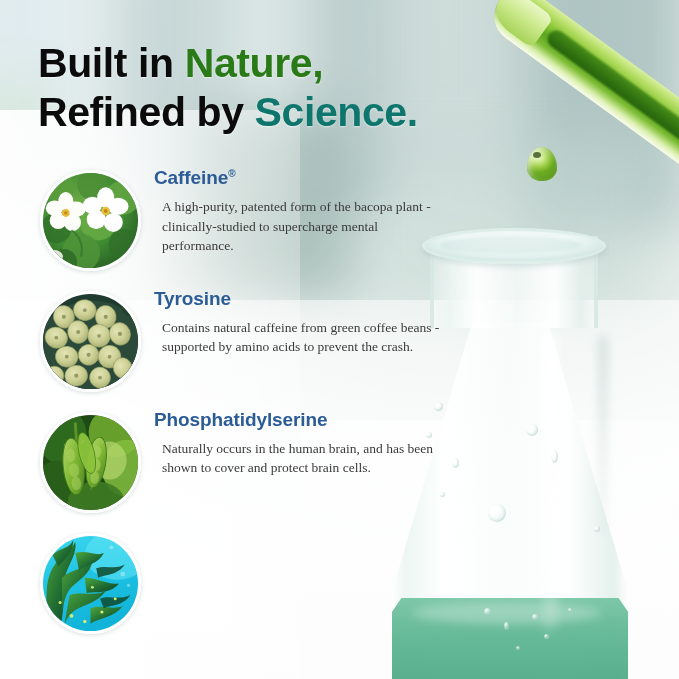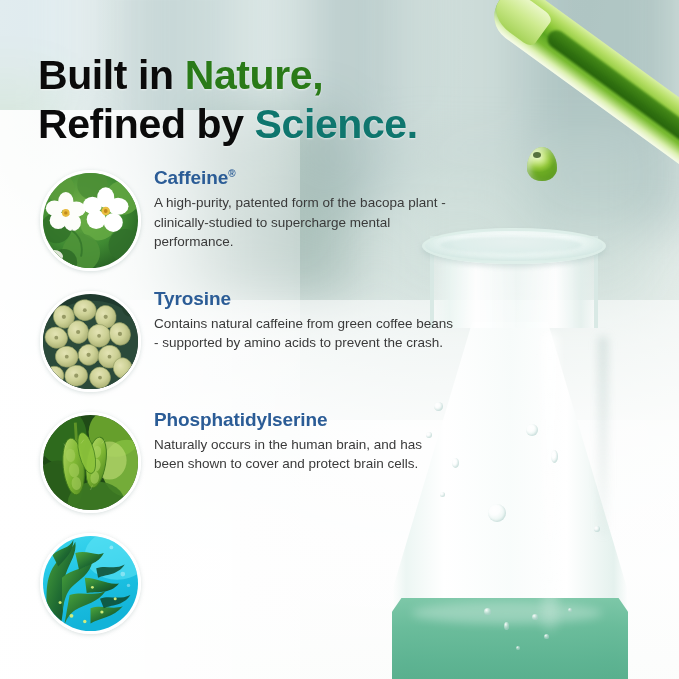--- a/index.html
+++ b/index.html
@@ -232,21 +232,21 @@
     border-radius: 50%;
     background: radial-gradient(60% 60% at 35% 30%,
       rgba(255,255,255,0.95) 0%, rgba(255,255,255,0.5) 50%, rgba(210,232,227,0.35) 100%);
     box-shadow: inset -1px -1px 2px rgba(160,195,190,0.45);
   }
 
   
   .headline {
     position: absolute;
     left: 38px;
-    top: 24px;
+    top: 12px;
     width: 560px;
     font-size: 41px;
     line-height: 1.18;
     font-weight: bold;
     letter-spacing: -0.4px;
     color: #0b0b0b;
     text-shadow: 0 1px 2px rgba(255,255,255,0.55);
   }
   .headline .hl-line { display: block; white-space: nowrap; }
   .hl-green { color: #2a7a18; }
@@ -291,21 +291,22 @@
   }
   .ing-title .reg {
     font-size: 10px;
     vertical-align: super;
     font-weight: bold;
   }
   .ing-desc {
     font-size: 13.5px;
     line-height: 1.43;
     color: #3a3a3a;
-    margin: 0;
+    margin: 8px;
+    font-family: Liberation Serif, serif;
   }
 </style>
 </head>
 <body>
 
 <div id="infographic">
 
   <div class="bg-base"></div>
   <div class="bg-blurshapes">
     <div class="bs bs-a"></div>

